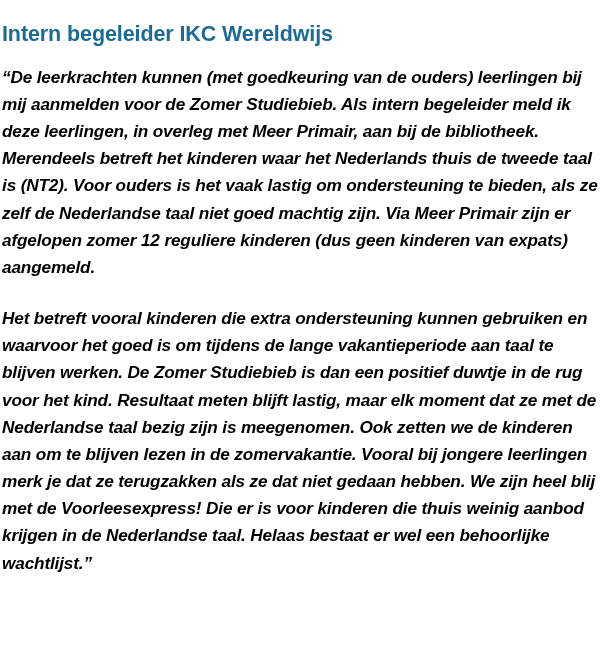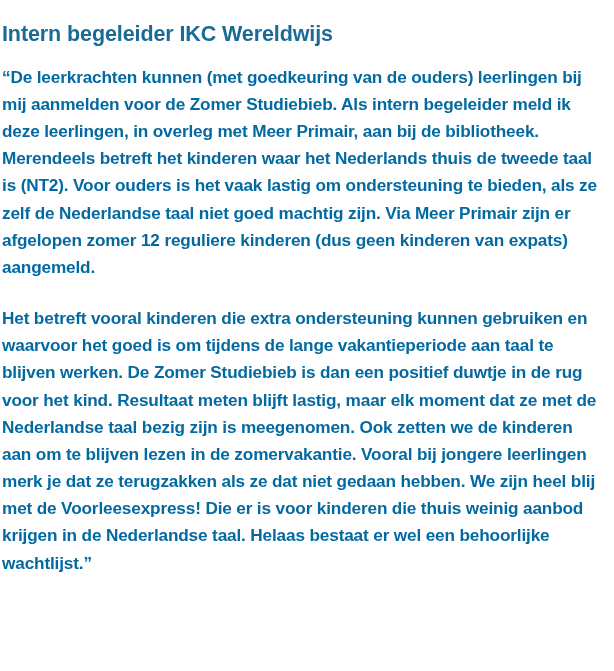--- a/index.html
+++ b/index.html
@@ -23,26 +23,27 @@
     font-size: 21.5px;
     font-weight: bold;
     color: #1a6b96;
     letter-spacing: -0.1px;
     line-height: 1.15;
     margin: 0 0 17px 0;
   }
   .doc-paragraph {
     font-size: 17.2px;
     font-weight: bold;
-    color: #0369a1;
+    color: #000000;
     line-height: 1.58;
     letter-spacing: -0.15px;
     margin: 0;
     text-align: left;
     white-space: pre-wrap;
+    font-style: italic;
   }
   .para-gap {
     height: 24px;
   }
 </style>
 </head>
 <body>
 
 <div class="page">
   <h1 class="doc-title">Intern begeleider IKC Wereldwijs</h1>

